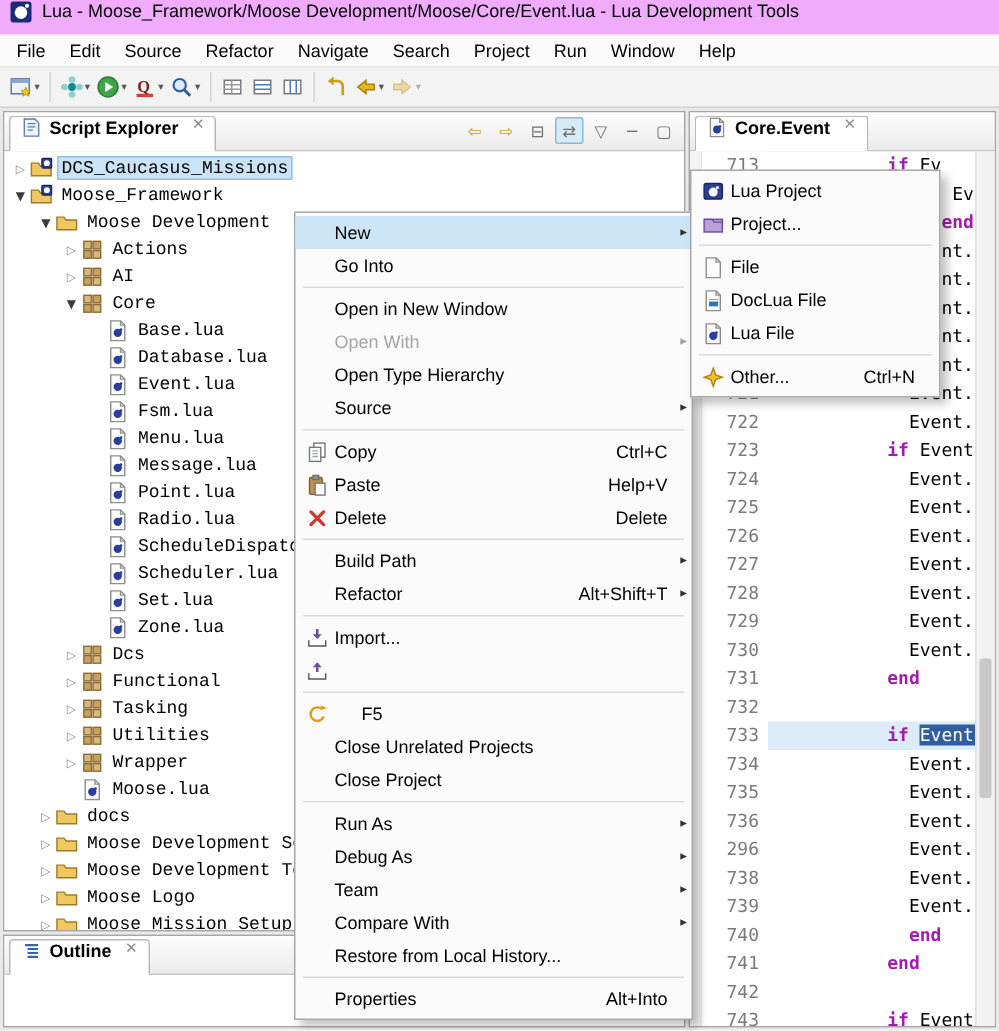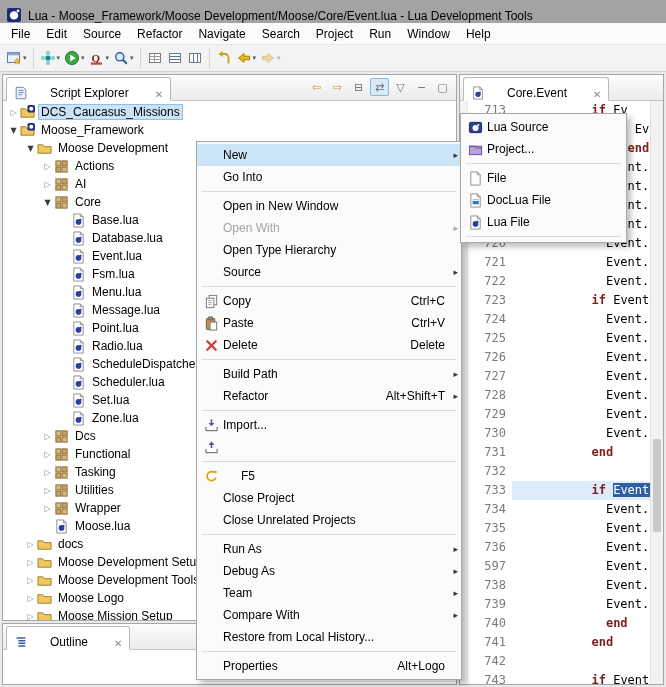--- a/index.html
+++ b/index.html
@@ -1,21 +1,21 @@
 <!DOCTYPE html>
 <html><head>
 <meta charset="utf-8">
 <style>
   * { margin:0; padding:0; box-sizing:border-box; }
   html,body { width:666px; height:687px; overflow:hidden; }
   body { font-family:"Liberation Sans",sans-serif; font-size:12px; color:#000; background:#fff; }
   .window { position:relative; width:666px; height:687px; background:#f0f0f0; overflow:hidden; }
 
   
-  .titlebar { height:23px; background:#a3a3a3; display:flex; align-items:flex-end; gap:6px; padding:0 6px; }
+  .titlebar { height:23px; background:#f0abfc; display:flex; align-items:flex-start; gap:6px; padding:0 6px; }
   .app-icon svg { width:16px; height:16px; display:block; }
   .title-text { white-space:nowrap; }
 
   .menubar { height:21px; background:#fbfbfb; display:flex; align-items:center; padding-left:3px; }
   .menu-btn { padding:3px 8px; cursor:default; }
 
   .toolbar { height:28px; background:#f3f3f3; border-top:1px solid #e6e6e6; border-bottom:1px solid #cfcfcf;
              display:flex; align-items:center; padding:0 4px; }
   .tb-group { display:flex; align-items:center; }
   .tb-sep { width:1px; height:20px; background:#d4d4d4; margin:0 4px; }
@@ -26,55 +26,55 @@
 
   
   .main { position:absolute; top:72px; left:0; right:0; bottom:0; background:#e9e9e9; }
   .panel { position:absolute; display:flex; flex-direction:column; border:1px solid #a6a6a6; background:#fff; }
   .explorer { left:2px; top:2px; width:455px; height:547px; }
   .outline  { left:2px; top:551px; width:455px; height:62px; }
   .editor   { left:459px; top:2px; width:205px; height:611px; }
 
   .panel-hdr { height:26px; flex:none; background:linear-gradient(#fdfdfd,#ebebeb);
                border-bottom:1px solid #c5c5c5; display:flex; align-items:flex-end; }
-  .view-tab { display:flex; align-items:flex-end; gap:22px; height:24px; padding:0 7px; background:#fff;
+  .view-tab { display:flex; align-items:flex-start; gap:5px; height:24px; padding:0 7px; background:#fff;
               border:1px solid #b9b9b9; border-bottom:1px solid #fff; border-radius:3px 3px 0 0;
-              margin-left:3px; position:relative; top:1px; white-space:nowrap; }
+              margin-left:3px; position:relative; top:1px; white-space:nowrap;font-weight:bold; }
   .tab-ic svg { width:14px; height:14px; display:block; }
   .tab-close { font-family:"DejaVu Sans",sans-serif; color:#8a8a8a; font-size:10px; margin-left:4px; }
   .hdr-spacer { flex:1; }
   .hdr-btns { display:flex; align-items:center; gap:2px; padding:0 4px 4px 0; }
   .hdr-btn { width:19px; height:18px; display:flex; align-items:center; justify-content:center;
              font-family:"DejaVu Sans",sans-serif; font-size:11px; color:#6f6f6f;
              border:1px solid transparent; border-radius:2px; }
   .hdr-btn.gold { color:#c79a17; }
   .hdr-btn.active { background:#d9eaf7; border-color:#86b7dd; }
 
   
   .tree { flex:1; overflow:hidden; background:#fff; padding-top:2px; }
   .tree-row { height:18px; display:flex; align-items:center; white-space:nowrap; }
   .tw-exp { width:13px; flex:none; text-align:center; font-family:"DejaVu Sans",sans-serif;
             font-size:8px; color:#8c8c8c; }
   .tw-exp.open { color:#3c3c3c; }
   .tw-icon { width:18px; height:16px; flex:none; display:flex; align-items:center; }
   .tw-icon svg { width:15px; height:15px; }
-  .tw-label { padding:1px 3px; }
+  .tw-label { padding:1px 3px;font-family:Liberation Mono, monospace; }
   .tree-row.selected .tw-label { background:#cbe3f7; border:1px solid #8ec0e8; padding:0 2px; }
   .outline-body { flex:1; background:#fff; }
 
   
   .ed-body { flex:1; display:flex; overflow:hidden; background:#fff; }
   .ann { width:8px; flex:none; background:#f4f4f4; border-right:1px solid #e8e8e8; }
   .gutter { width:44px; flex:none; background:#fff; color:#7a7a7a; text-align:right; padding-right:6px;
             font-family:"DejaVu Sans Mono",monospace; font-size:12px; }
   .gut-line { height:19px; line-height:19px; }
   .code { flex:1; overflow:hidden; font-family:"DejaVu Sans Mono",monospace; font-size:12px; }
   .code-line { height:19px; line-height:19px; white-space:pre; }
   .code-line.current { background:#dcecfa; }
-  .kw { color:#7f1d1d; font-weight:bold; }
+  .kw { color:#a21caf; font-weight:bold; }
   .sel { background:#2f5f9e; color:#fff; }
   .ed-scroll { width:13px; flex:none; background:#f2f2f2; border-left:1px solid #e0e0e0; position:relative; }
   .ed-thumb { position:absolute; left:2px; right:2px; top:58%; height:16%; background:#c9c9c9; border-radius:2px; }
 
   
   .popup { position:absolute; background:#fbfbfb; border:1px solid #a8a8a8;
            box-shadow:4px 4px 6px rgba(0,0,0,.25); padding:2px 0; z-index:50; }
   .ctx-menu { left:196px; top:113px; width:266px;margin-top:28px; }
   .sub-menu { left:460px; top:113px; width:167px; }
   .cm-item { height:22px; display:flex; align-items:center; padding:0 3px; }
@@ -641,21 +641,21 @@
             <div class="gut-line">727</div>
             <div class="gut-line">728</div>
             <div class="gut-line">729</div>
             <div class="gut-line">730</div>
             <div class="gut-line">731</div>
             <div class="gut-line">732</div>
             <div class="gut-line">733</div>
             <div class="gut-line">734</div>
             <div class="gut-line">735</div>
             <div class="gut-line">736</div>
-            <div class="gut-line">597</div>
+            <div class="gut-line">296</div>
             <div class="gut-line">738</div>
             <div class="gut-line">739</div>
             <div class="gut-line">740</div>
             <div class="gut-line">741</div>
             <div class="gut-line">742</div>
             <div class="gut-line">743</div>
           </div>
         <div class="code">
             <div class="code-line">           <span class="kw">if</span> Ev</div>
             <div class="code-line">                 Event.IniDCSUnit = Event.initiator</div>
@@ -750,21 +750,21 @@
       </div>
       <div class="cm-item">
         <span class="cm-icon">
           <svg viewBox="0 0 16 16">
             <rect x="2.5" y="2.5" width="9" height="12" rx="1" fill="#c09054" stroke="#7d5a2a"></rect>
             <rect x="5" y="1" width="4" height="3" fill="#909090" stroke="#6a6a6a"></rect>
             <rect x="6.5" y="6.5" width="7" height="8.5" fill="#fff" stroke="#777"></rect>
           </svg>
         </span>
         <span class="cm-label">Paste</span>
-        <span class="cm-short">Ctrl+V</span>
+        <span class="cm-short">Help+V</span>
         <span class="cm-arrow"></span>
       </div>
       <div class="cm-item">
         <span class="cm-icon">
           <svg viewBox="0 0 16 16">
             <path d="M3.5 3.5l9 9M12.5 3.5l-9 9" stroke="#cf3a30" stroke-width="2.4" stroke-linecap="round"></path>
           </svg>
         </span>
         <span class="cm-label">Delete</span>
         <span class="cm-short">Delete</span>
@@ -813,30 +813,30 @@
           <svg viewBox="0 0 16 16">
             <path d="M12.6 9.2A4.8 4.8 0 1 1 11.3 4" fill="none" stroke="#e39d0e" stroke-width="1.7"></path>
             <path d="M10.2 1.2l1.4 3.2 3.2-1.2z" fill="#e39d0e"></path>
           </svg>
         </span>
         <span class="cm-short">F5</span>
         <span class="cm-arrow"></span>
       </div>
       <div class="cm-item">
         <span class="cm-icon"></span>
+        <span class="cm-label">Close Unrelated Projects</span>
+        <span class="cm-short"></span>
+        <span class="cm-arrow"></span>
+      </div>
+      <div class="cm-item">
+        <span class="cm-icon"></span>
         <span class="cm-label">Close Project</span>
         <span class="cm-short"></span>
         <span class="cm-arrow"></span>
       </div>
-      <div class="cm-item">
-        <span class="cm-icon"></span>
-        <span class="cm-label">Close Unrelated Projects</span>
-        <span class="cm-short"></span>
-        <span class="cm-arrow"></span>
-      </div>
       <div class="cm-sep"></div>
       <div class="cm-item">
         <span class="cm-icon"></span>
         <span class="cm-label">Run As</span>
         <span class="cm-short"></span>
         <span class="cm-arrow">▸</span>
       </div>
       <div class="cm-item">
         <span class="cm-icon"></span>
         <span class="cm-label">Debug As</span>
@@ -858,34 +858,34 @@
       <div class="cm-item">
         <span class="cm-icon"></span>
         <span class="cm-label">Restore from Local History...</span>
         <span class="cm-short"></span>
         <span class="cm-arrow"></span>
       </div>
       <div class="cm-sep"></div>
       <div class="cm-item">
         <span class="cm-icon"></span>
         <span class="cm-label">Properties</span>
-        <span class="cm-short">Alt+Logo</span>
+        <span class="cm-short">Alt+Into</span>
         <span class="cm-arrow"></span>
       </div>
     </div>
   <div class="popup sub-menu">
       <div class="cm-item">
         <span class="cm-icon">
           <svg viewBox="0 0 16 16">
             <rect x="1.5" y="2.5" width="13" height="11" rx="1.5" fill="#2d3f91" stroke="#18255f"></rect>
             <circle cx="8" cy="8.6" r="3.2" fill="#fff"></circle>
             <circle cx="11" cy="5.4" r="1.1" fill="#fff"></circle>
           </svg>
         </span>
-        <span class="cm-label">Lua Source</span>
+        <span class="cm-label">Lua Project</span>
         <span class="cm-short"></span>
         <span class="cm-arrow"></span>
       </div>
       <div class="cm-item">
         <span class="cm-icon">
           <svg viewBox="0 0 16 16">
             <rect x="1.5" y="4.5" width="13" height="9" fill="#b8a0d8" stroke="#6a4a9e"></rect>
             <path d="M1.5 4.5h6l1 2h6.5" fill="none" stroke="#6a4a9e"></path>
           </svg>
         </span>
@@ -925,15 +925,25 @@
             <path d="M10 1v3h3" fill="none" stroke="#8e8e8e"></path>
             <circle cx="8" cy="9.5" r="3" fill="#2a3f9d"></circle>
             <circle cx="10.3" cy="7.2" r="1" fill="#2a3f9d"></circle>
           </svg>
         </span>
         <span class="cm-label">Lua File</span>
         <span class="cm-short"></span>
         <span class="cm-arrow"></span>
       </div>
       <div class="cm-sep"></div>
+      <div class="cm-item">
+        <span class="cm-icon">
+          <svg viewBox="0 0 16 16">
+            <path d="M8 1.5l1.7 4.8 4.8 1.7-4.8 1.7L8 14.5 6.3 9.7 1.5 8l4.8-1.7z" fill="#f2c12e" stroke="#b3870e"></path>
+          </svg>
+        </span>
+        <span class="cm-label">Other...</span>
+        <span class="cm-short">Ctrl+N</span>
+        <span class="cm-arrow"></span>
+      </div>
     </div>
 
 </div>
 
 </body></html>

